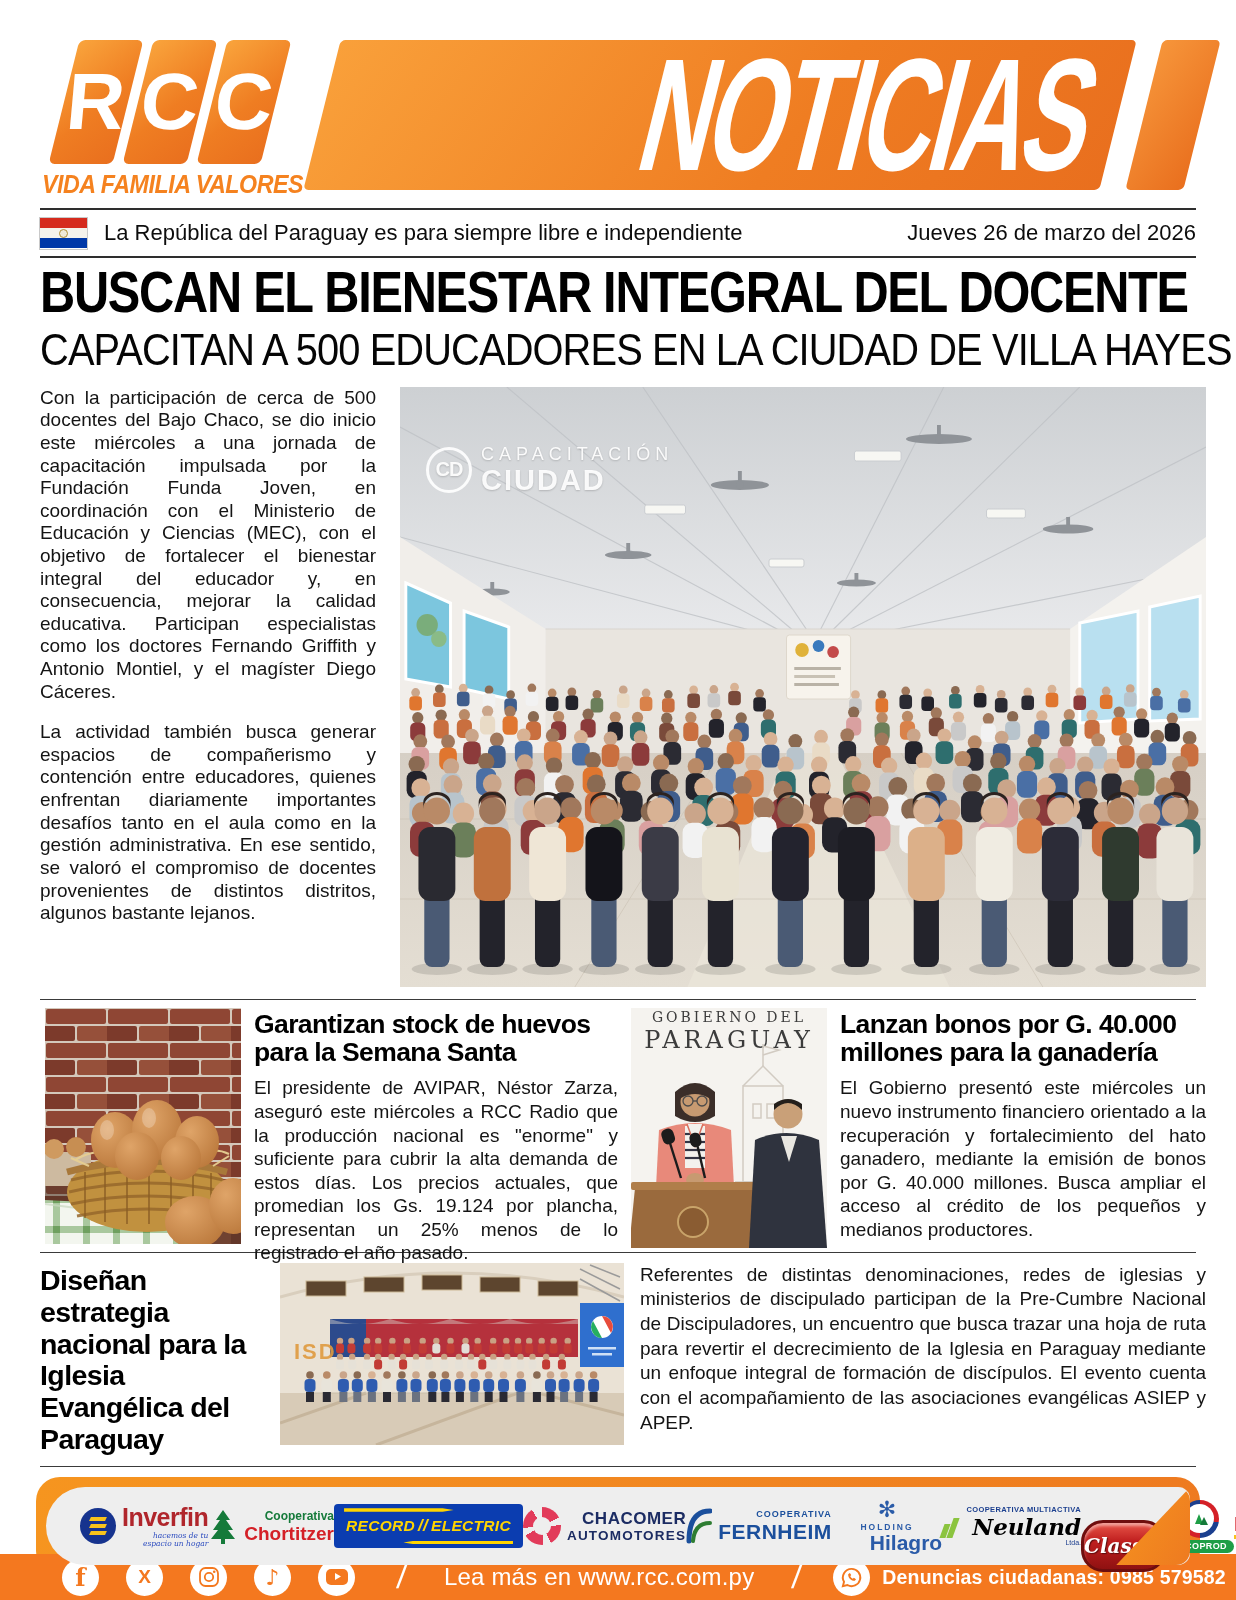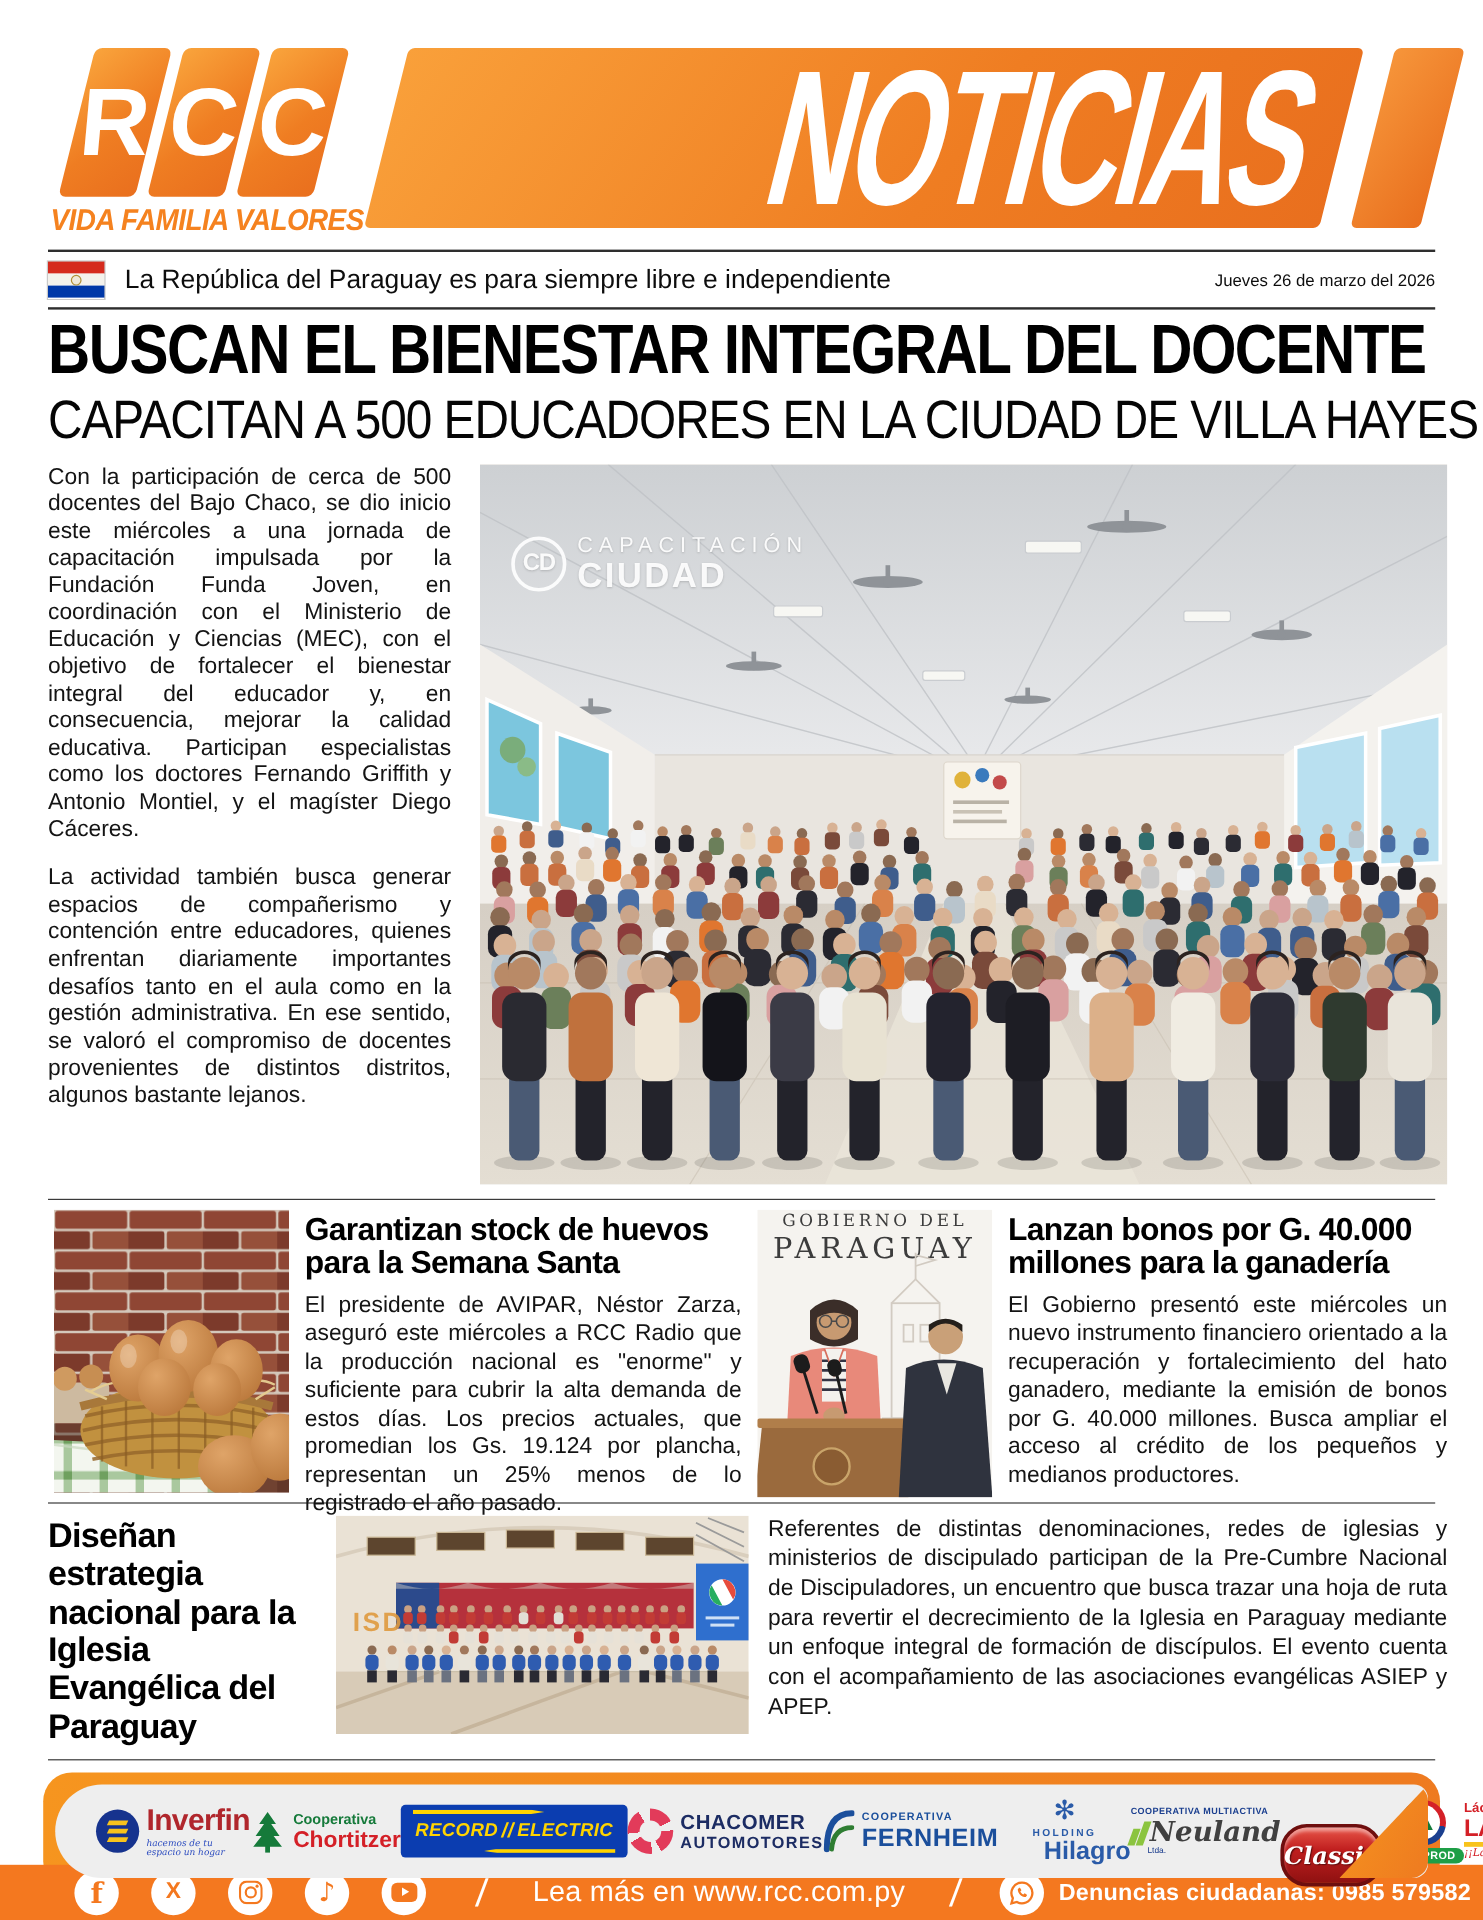--- a/index.html
+++ b/index.html
@@ -49,21 +49,21 @@
   .flag .st { height:33.34%; }
   .f-red { background:#d52b1e; }
   .f-white { background:#f4f2ec; }
   .f-blue { background:#0038a8; }
   .flag .emblem {
     position:absolute; left:50%; top:50%; width:9px; height:9px; margin:-4.5px 0 0 -4.5px;
     border-radius:50%; border:1.5px solid #b08f35; background:#efe9d8;
   }
   .motto { font-size:22px; color:#0d0d0d; }
   .spacer { flex:1; }
-  .edition-date { font-size:14px; color:#0d0d0d; }
+  .edition-date { font-size:22px; color:#0d0d0d; }
   
   .headline {
     margin:6px 40px 0; font-size:58px; font-weight:bold; color:#000; line-height:0.98;
     white-space:nowrap; letter-spacing:-1.5px; transform:scaleX(0.84); transform-origin:left center;
   }
   .subheadline {
     margin:6px 40px 0; font-size:45px; font-weight:normal; color:#050505; line-height:1.02;
     white-space:nowrap; letter-spacing:-1px; transform:scaleX(0.885); transform-origin:left center;
   }
   
@@ -108,21 +108,21 @@
     display:flex; align-items:center; justify-content:space-between;
     padding:0 74px 0 34px; position:relative; z-index:1;
   }
   .wedge {
     position:absolute; right:10px; bottom:10px; width:74px; height:78px; z-index:2;
     background:linear-gradient(120deg,#f6951f,#ee7a20);
     clip-path:polygon(100% 0,100% 100%,0 100%);
     border-radius:0 14px 14px 0;
   }
   .sp { display:flex; align-items:center; gap:6px; }
-  .sp-col { display:flex; flex-direction:column; line-height:1; }
+  .sp-col { display:flex; flex-direction:column; line-height:1;text-align:right; }
   .sp-stack { display:flex; flex-direction:column; align-items:center; line-height:1; }
   
   .inv-ic { width:36px; height:36px; border-radius:50%; background:#16338e; display:flex; flex-direction:column; align-items:center; justify-content:center; gap:3px; flex:none; }
   .inv-ic i { display:block; width:16px; height:4px; background:#f8c31c; transform:skewX(-25deg); }
   .inv-name { color:#b0262c; font-weight:bold; font-size:25px; letter-spacing:-0.5px; }
   .inv-tag { color:#2b4bbf; font-style:italic; font-size:7.5px; margin-top:2px; font-family:"DejaVu Serif", serif; }
   
   .cho-top { color:#157a3a; font-weight:bold; font-size:12px; }
   .cho-name { color:#d42027; font-weight:bold; font-size:19px; margin-top:2px; }
   
@@ -148,21 +148,21 @@
   .fer-name { color:#1b4f9c; font-weight:bold; font-size:21px; margin-top:2px; letter-spacing:0.5px; }
   
   .hil-ic { color:#2a5ba8; font-size:22px; line-height:1; font-family:"DejaVu Sans", sans-serif; }
   .hil-top { color:#2a5ba8; font-size:8.5px; font-weight:bold; letter-spacing:2px; margin-top:2px; }
   .hil-name { color:#2a5ba8; font-size:21px; font-weight:bold; margin-top:1px;margin-left:38px; }
   
   .neu-top { color:#1b3f8f; font-weight:bold; font-size:7.5px; letter-spacing:0.4px; }
   .neu-row { display:flex; align-items:flex-end; margin-top:2px; }
   .nl-mark { display:inline-block; width:6px; height:20px; background:#8bc43f; transform:skewX(-20deg); margin-right:2px; }
   .nl-mark.small { height:14px; }
-  .neu-name { color:#404040; font-weight:bold; font-style:italic; font-size:23px; font-family:"DejaVu Serif", serif; margin-left:0; }
+  .neu-name { color:#000000; font-weight:bold; font-style:italic; font-size:23px; font-family:"DejaVu Serif", serif; margin-left:14px; }
   .neu-sub { color:#173a8c; font-size:7px; margin-top:1px; margin-left:14px; }
   
   .classic-pill {
     width:102px; height:52px; border-radius:22px; border:3px solid #6e0e0e;
     background:linear-gradient(180deg,#e85548 0%,#c01f1f 40%,#8f1111 100%);
     display:flex; align-items:center; justify-content:flex-start;
     box-shadow:inset 0 3px 3px rgba(255,255,255,0.45);
     margin-top:40px;
   }
   .classic-pill span { color:#fff; font-family:"DejaVu Serif", serif; font-style:italic; font-weight:bold; font-size:20px; text-shadow:1px 1px 1px #5c0d0d; }

